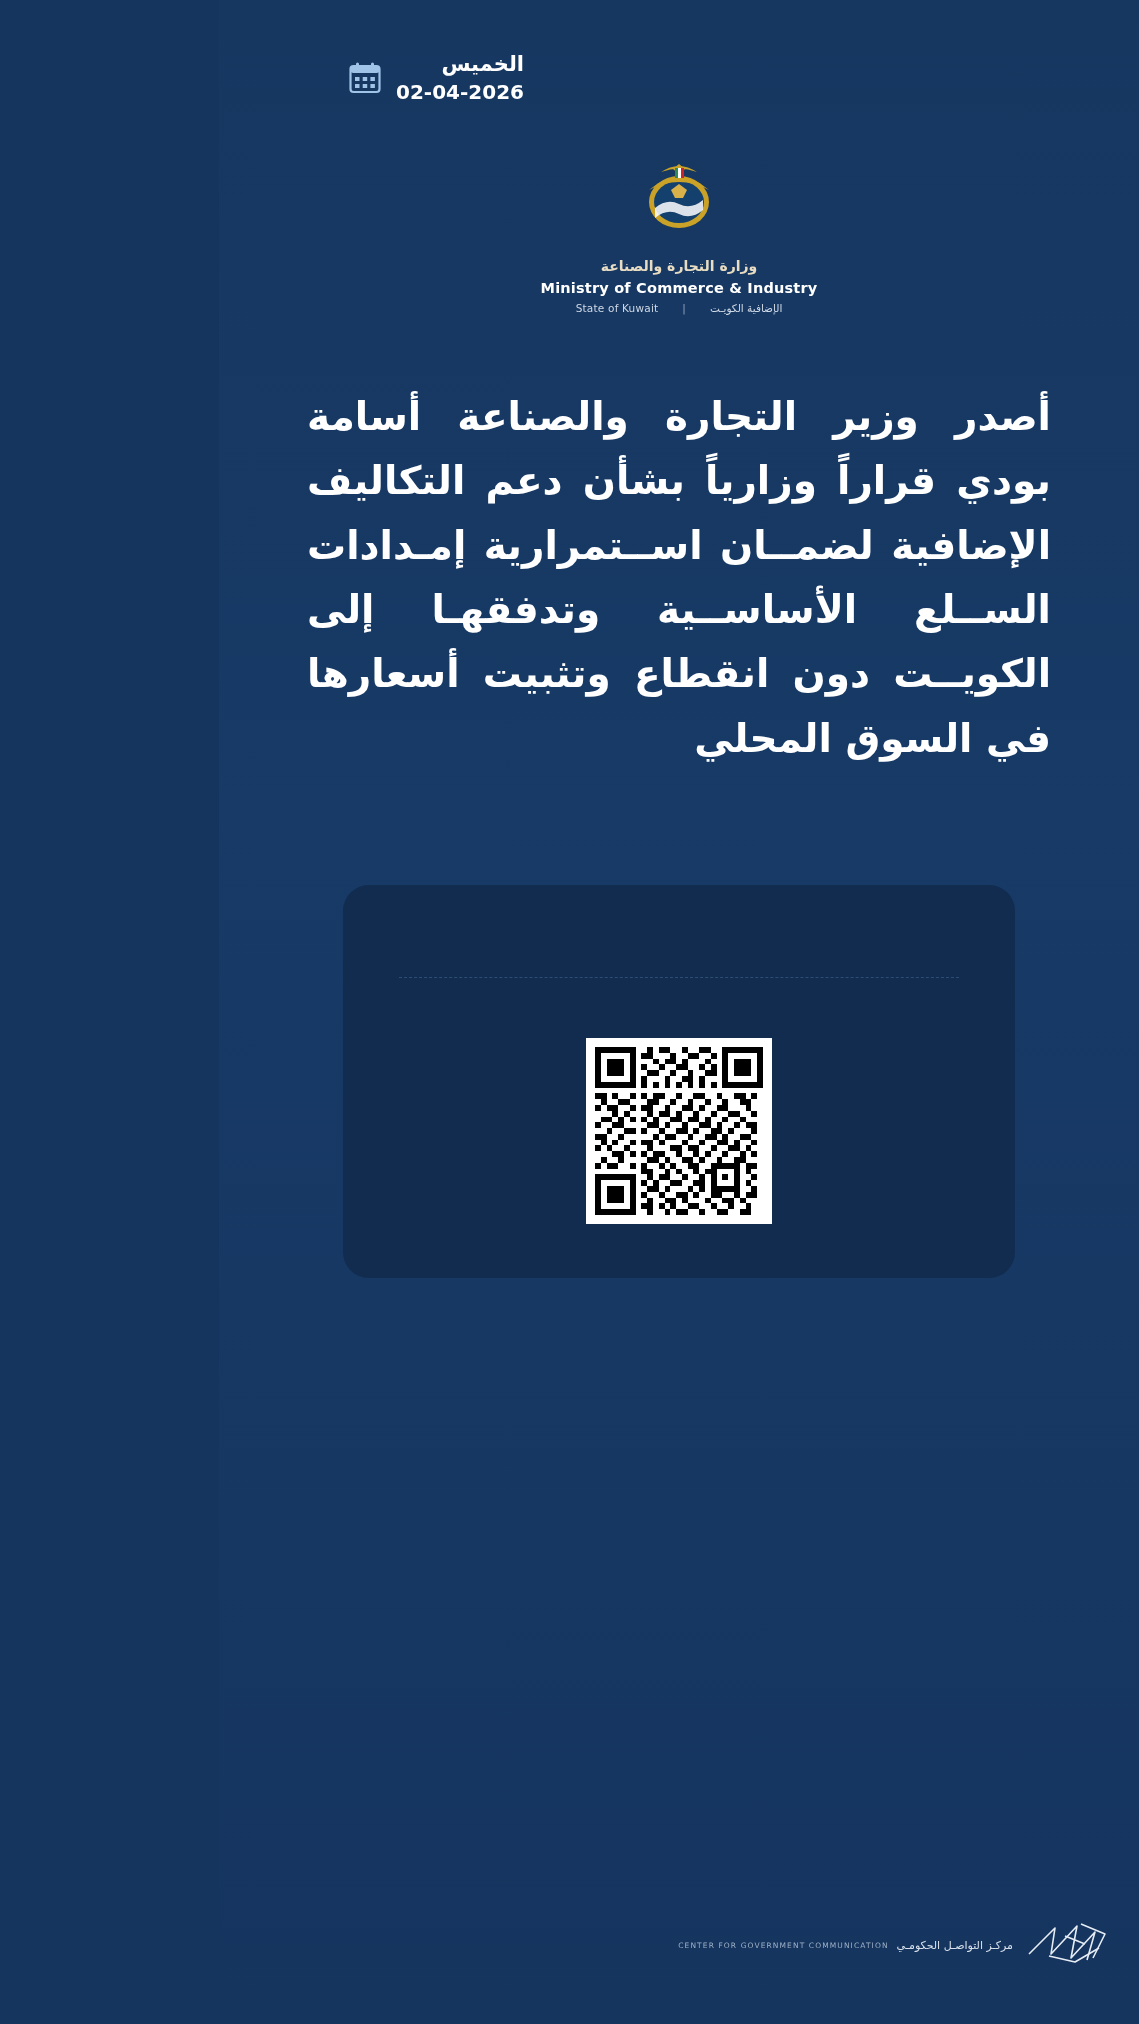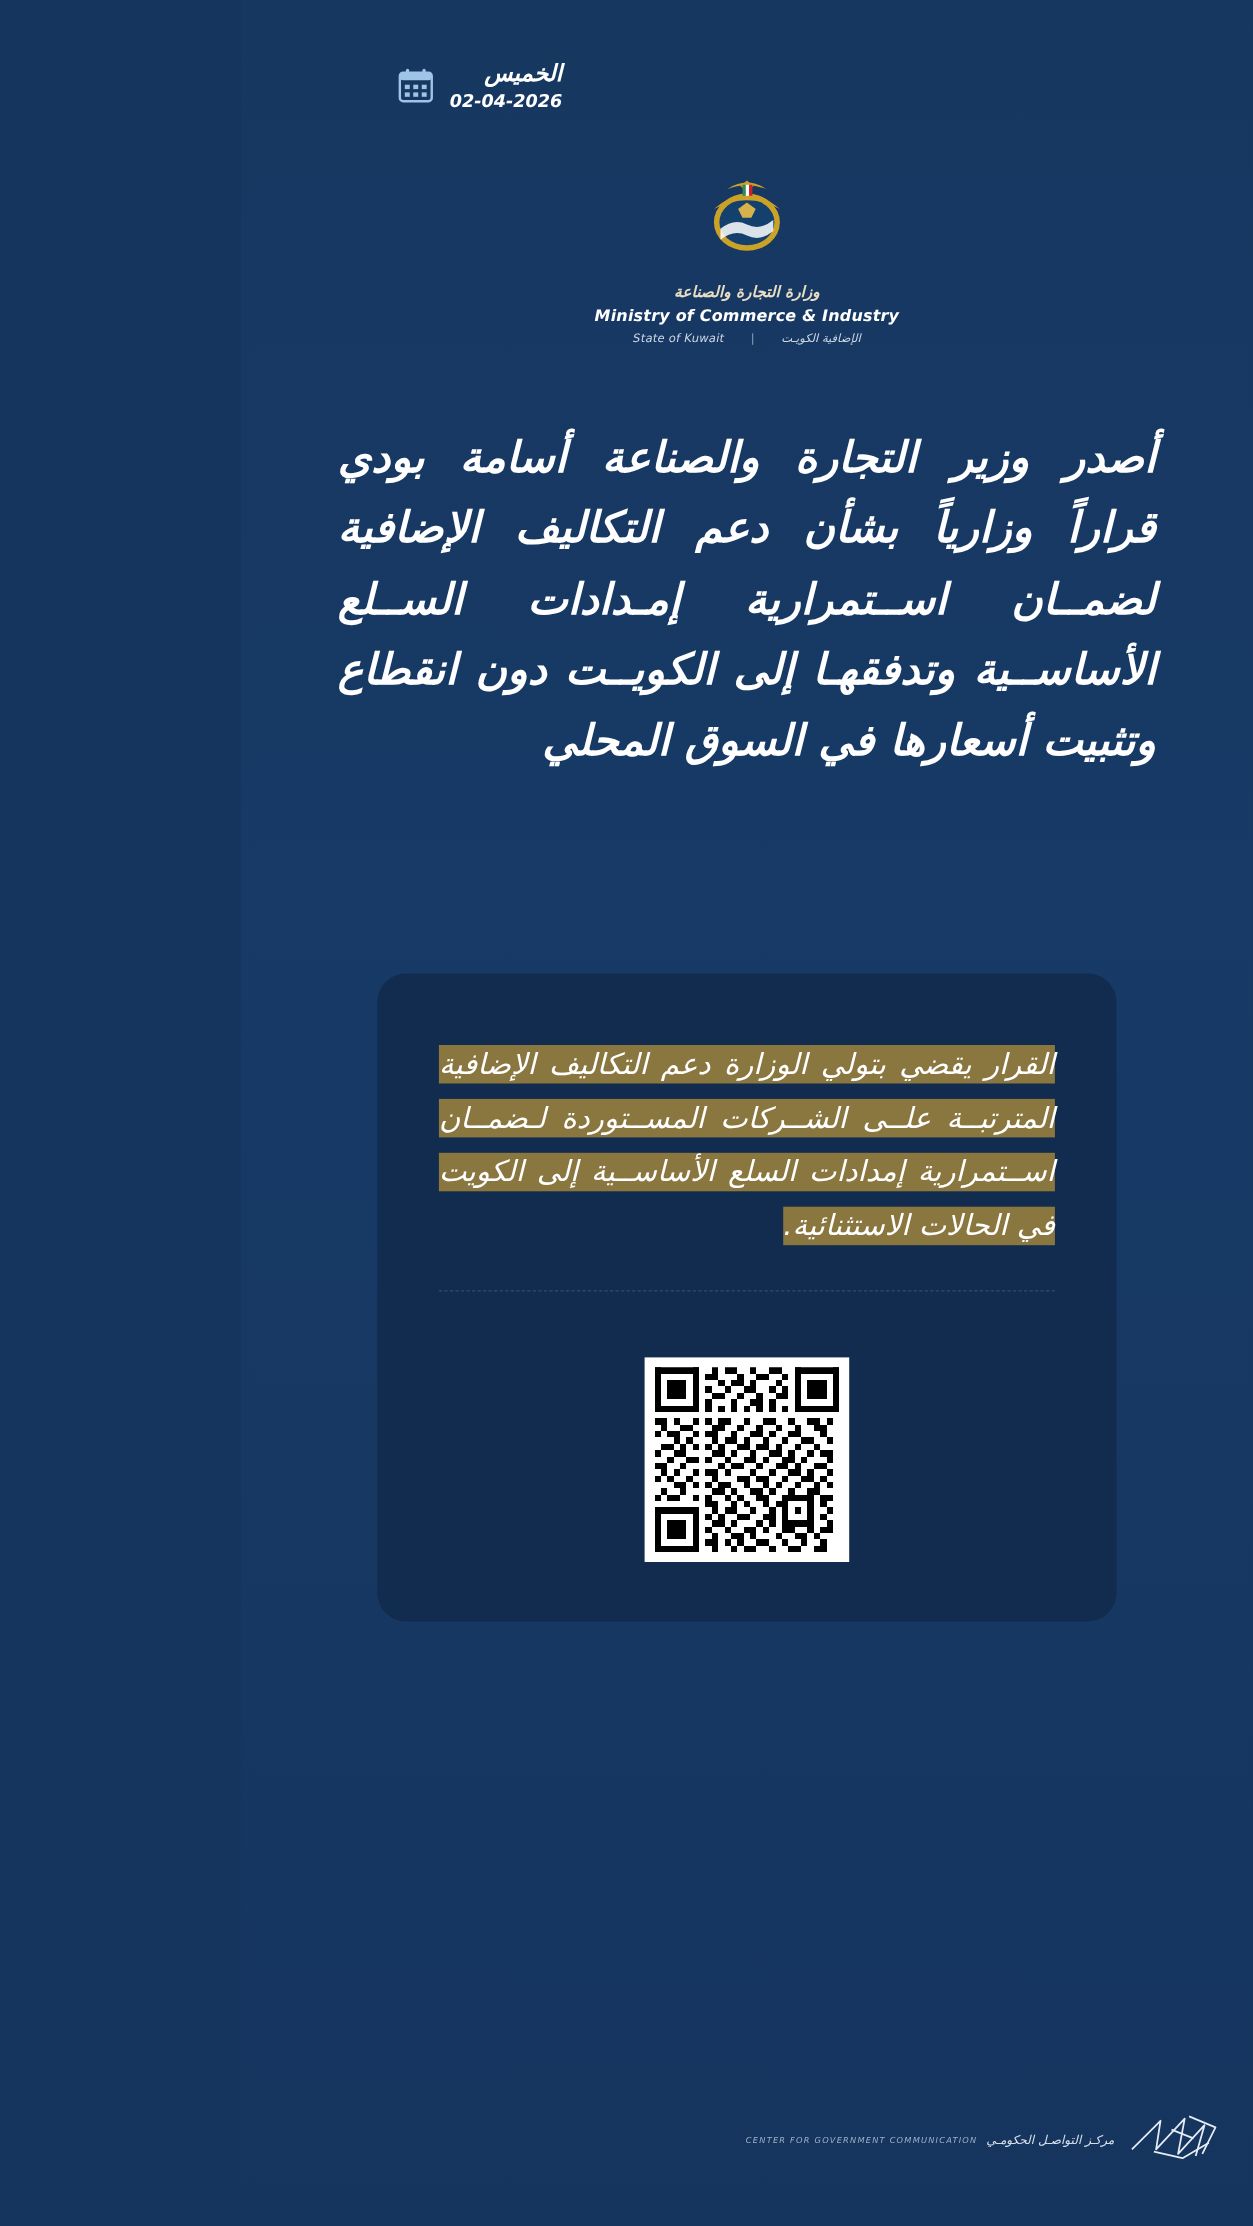--- a/index.html
+++ b/index.html
@@ -11,21 +11,20 @@
   }
   body {
     position: relative;
     overflow: hidden;
   }
   .page {
     position: relative;
     width: 920px;
     height: 2024px;
     background: linear-gradient(180deg, #163760 0%, #173a66 40%, #15355f 100%);
-    font-style: italic;
   }
 
   
   .date-row {
     position: absolute;
     top: 78px;
     left: 0;
     width: 100%;
     display: flex;
     justify-content: flex-end;
@@ -57,21 +56,21 @@
     text-align: right;
     line-height: 1.35;
     color: #ffffff;
   }
   .date-day {
     font-size: 21px;
     font-weight: bold;
     letter-spacing: 0px;
   }
   .date-num {
-    font-size: 16px;
+    font-size: 20px;
     font-weight: bold;
     direction: ltr;
     unicode-bidi: embed;
   }
   .cal-icon {
     width: 34px;
     height: 34px;
     position: relative;
     flex: 0 0 auto;
   }
@@ -254,23 +253,20 @@
       <span>State of Kuwait</span>
       <span class="sep">|</span>
       <span>الإضافية الكويـت</span>
     </div>
   </div>
 
   <div class="headline">أصدر وزير التجارة والصناعة أسامة بودي قراراً وزارياً بشأن دعم التكاليف الإضافية لضمــان اســتمرارية إمـدادات الســلع الأساســية وتدفقهـا إلى الكويــت دون انقطاع وتثبيت أسعارها في السوق المحلي</div>
 
   <div class="card">
 
-    <div class="para">
-      <span class="hl">القرار يقضي بتولي الوزارة دعم التكاليف الإضافية المترتبــة علــى الشــركات المســتوردة لـضمــان اســتمرارية إمدادات السلع الأساســية إلى الكويت في الحالات الاستثنائية.</span>
-    </div>
 
     <div class="divider"></div>
 
 
     <div class="qr-wrap">
       <div class="qr">
         <svg viewBox="0 0 29 29" width="168" height="168" shape-rendering="crispEdges" aria-hidden="true">
           <rect width="29" height="29" fill="#ffffff"></rect>
           <g fill="#000000">
 

